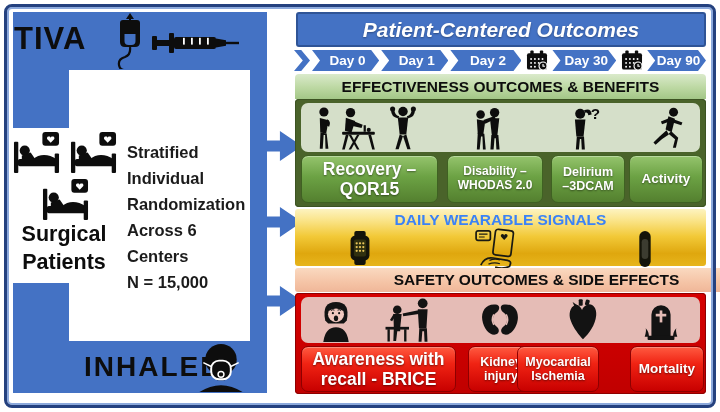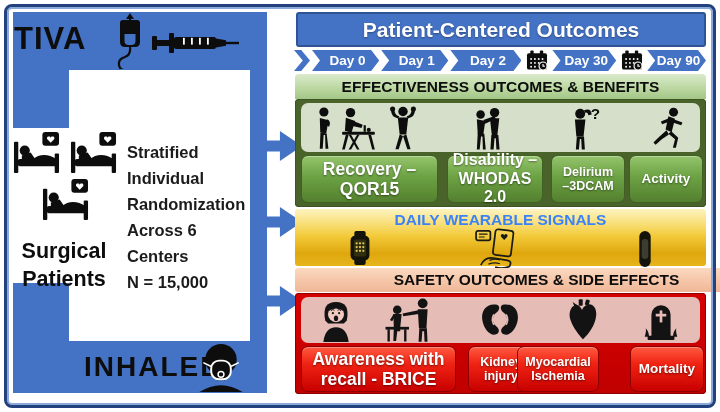--- a/index.html
+++ b/index.html
@@ -13,33 +13,33 @@
          border-radius:8px;box-shadow:inset 0 0 0 2px #8CA9DC;}
 
   
   .blue-shape{left:13px;top:12px;width:254px;height:381px;background:var(--blue,#4472C4);}
   .cut-a{left:69px;top:70px;width:181px;height:271px;background:#fff;}
   .cut-b{left:11px;top:128px;width:58px;height:155px;background:#fff;}
 
   .tiva{left:14px;top:21px;font-size:31px;font-weight:800;letter-spacing:1px;color:#0d0d0d;}
   .inhaled{left:84px;top:351px;font-size:28px;font-weight:800;letter-spacing:2px;color:#0d0d0d;}
   .surgical{left:8px;top:220px;width:112px;text-align:center;font-size:21.5px;line-height:28px;
-            font-weight:800;color:#0d0d0d;margin-top:17px;}
+            font-weight:800;color:#0d0d0d;}
   .rand-text{left:127px;top:131px;width:130px;font-size:16.5px;line-height:26px;font-weight:700;color:#1b1b1b;margin-top:8px;}
 
   
   .arrow{left:256px;width:46px;height:30px;background:var(--blue,#4472C4);
          clip-path:polygon(0 32%,52% 32%,52% 0,100% 50%,52% 100%,52% 68%,0 68%);}
   .arrow.a1{top:131px;} .arrow.a2{top:207px;} .arrow.a3{top:286px;}
 
   
   .pc-header{left:296px;top:12px;width:410px;height:35px;background:var(--blue,#4472C4);
              border:2px solid var(--blue-dark,#2F5496);border-radius:3px;display:flex;align-items:center;
              justify-content:center;color:#fff;font-size:21px;font-weight:800;
-             text-shadow:0 1px 2px rgba(0,0,0,.35);box-sizing:border-box;}
+             text-shadow:0 1px 2px rgba(0,0,0,.35);box-sizing:border-box;font-style:italic;}
 
   
   .chev-row{left:294px;top:50px;width:412px;height:21px;display:flex;gap:2px;align-items:stretch;}
   .chev{background:var(--blue,#4472C4);color:#fff;font-size:13.5px;font-weight:800;
         display:flex;align-items:center;justify-content:center;
         clip-path:polygon(0 0,calc(100% - 8px) 0,100% 50%,calc(100% - 8px) 100%,0 100%,8px 50%);
         padding:0 4px 0 8px;}
   .chev-lead{width:16px;background:var(--blue,#4472C4);
         clip-path:polygon(0 0,45% 0,100% 50%,45% 100%,0 100%,55% 50%);}
   .c1{flex:1.12;} .c2{flex:1.12;} .c3{flex:1.2;} .c4{flex:1.05;} .c5{flex:0.95;}
@@ -51,21 +51,21 @@
             display:flex;align-items:center;justify-content:center;font-size:15.5px;font-weight:800;color:#0d0d0d;}
   .eff-box{left:295px;top:99px;width:411px;height:108px;background:var(--green-dark,#4A632A);
            border-radius:4px;box-shadow:inset 0 0 0 1px #3C5322;}
   .eff-panel{left:301px;top:103px;width:399px;height:49px;background:var(--green-panel,#D5DFC9);border-radius:7px;}
   .gbtn{position:absolute;top:155px;height:48px;border-radius:7px;display:flex;align-items:center;justify-content:center;
         text-align:center;color:#fff;font-weight:800;line-height:1.15;
         background:linear-gradient(180deg,var(--green-button-top,#95C46D) 0%,#6CA244 45%,var(--green-button-bottom,#54802F) 100%);
         border:1px solid #3F6122;box-shadow:inset 0 1px 0 rgba(255,255,255,.35);box-sizing:border-box;
         text-shadow:0 1px 2px rgba(0,0,0,.45);}
   .gb1{left:301px;width:137px;font-size:17.5px;}
-  .gb2{left:447px;width:96px;font-size:16px;}
+  .gb2{left:447px;width:96px;font-size:12px;}
   .gb3{left:551px;width:74px;font-size:12.5px;}
   .gb4{left:629px;width:74px;font-size:13.5px;}
 
   
   .wear-band{left:295px;top:209px;width:411px;height:57px;border-radius:3px;
              background:linear-gradient(180deg,#FDF3C0 0%,#FAE489 20%,#F2C938 48%,#DFA70E 78%,#E7B51C 100%);}
   .wear-title{left:295px;top:211px;width:411px;text-align:center;font-size:15.5px;font-weight:800;color:#3b82f6;}
 
   
   .safe-band{left:295px;top:268px;width:411px;height:24px;border-radius:3px;

